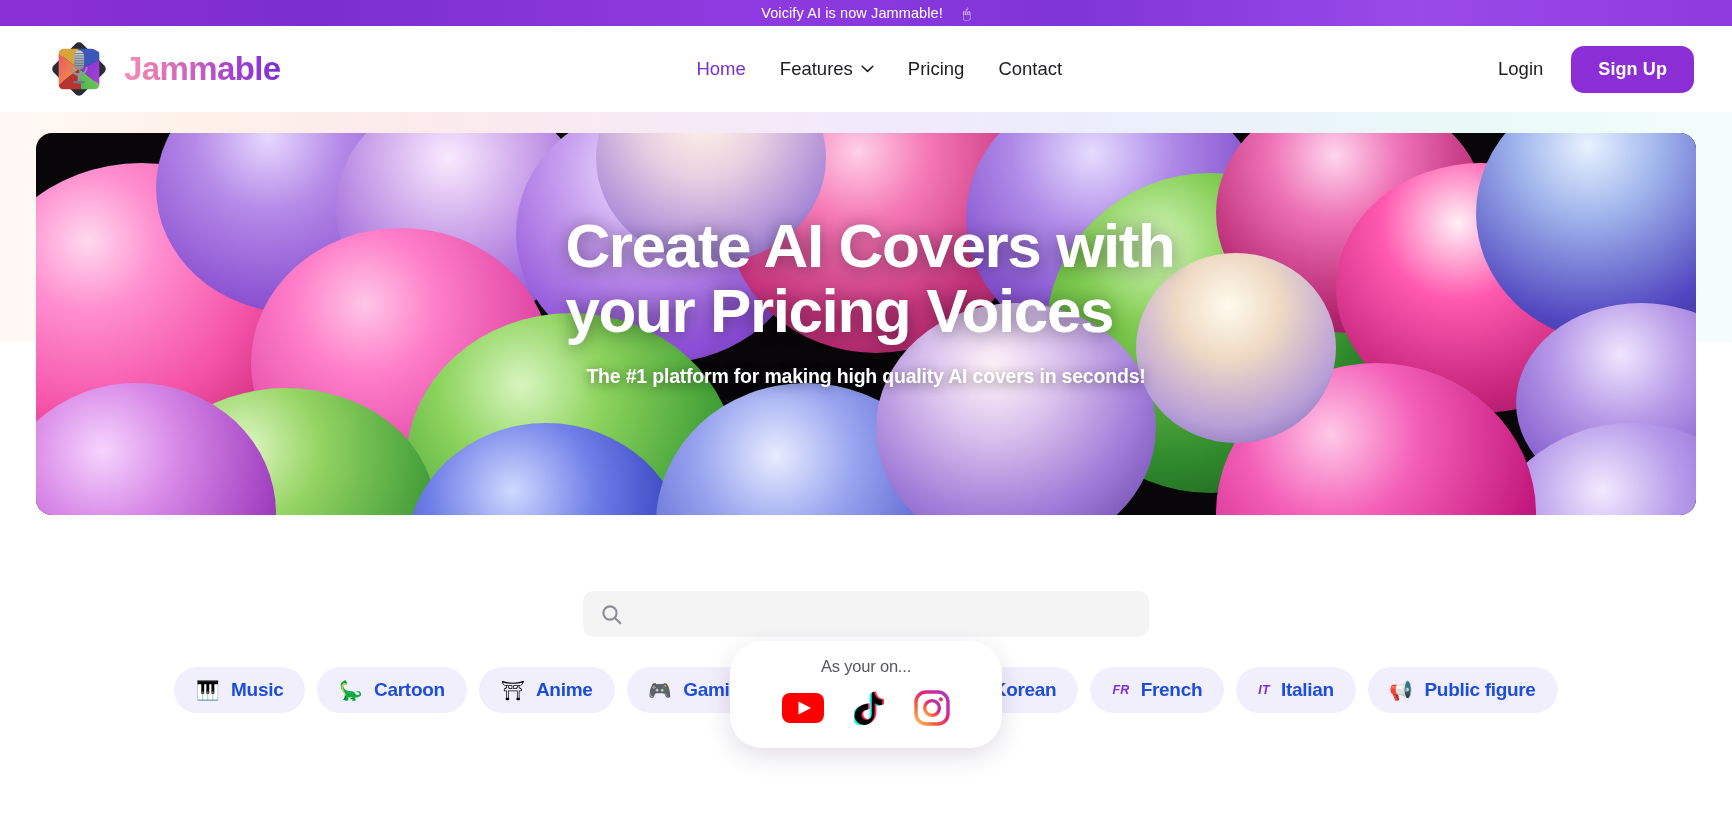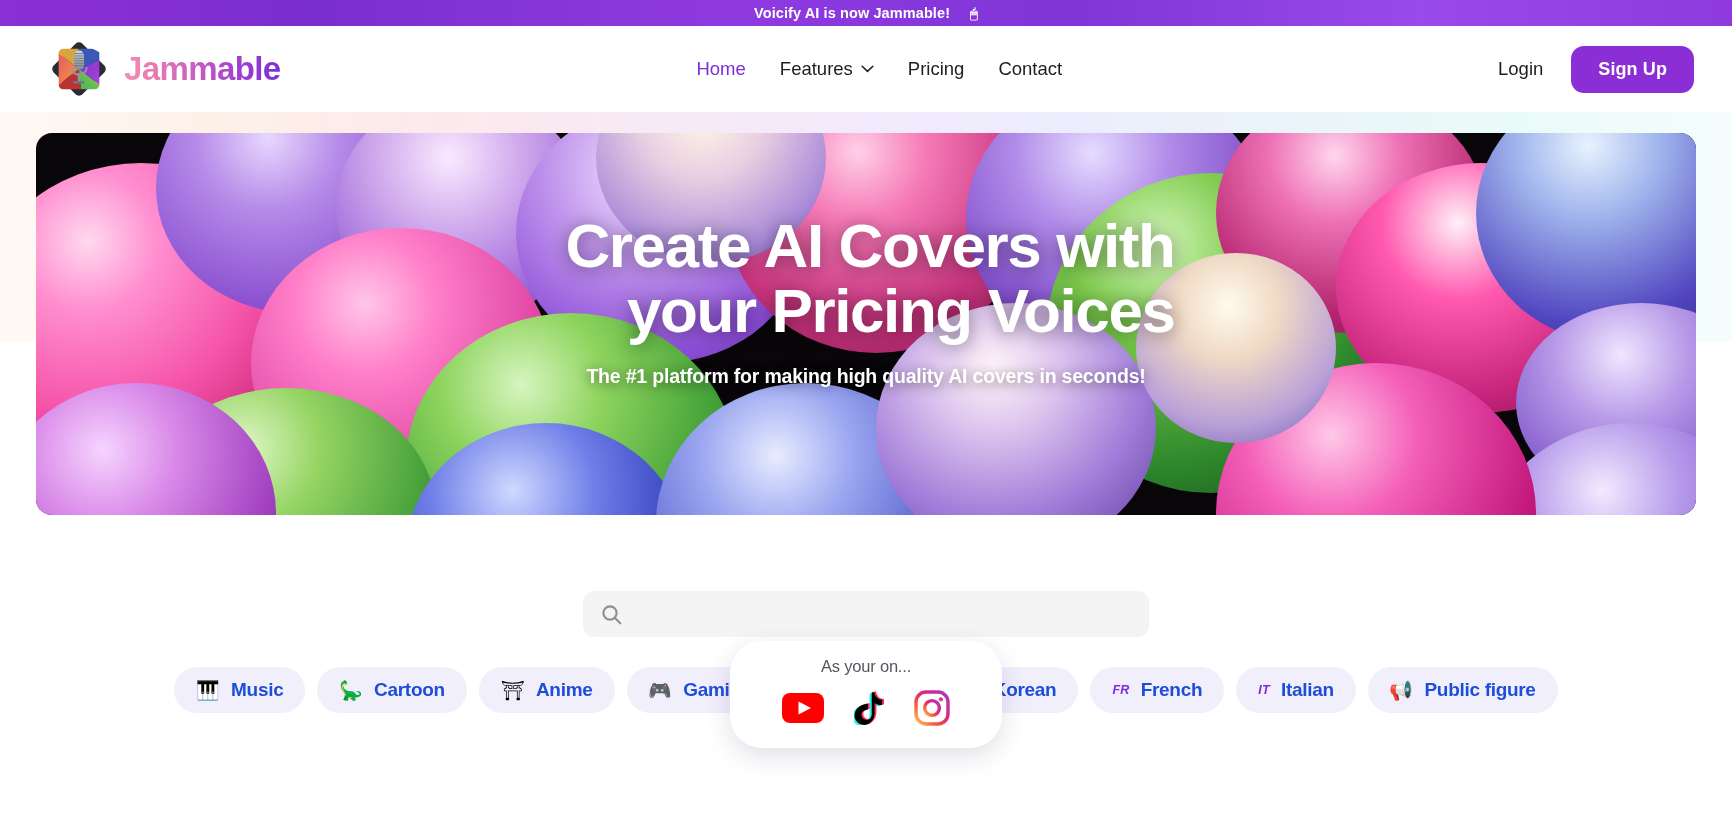--- a/index.html
+++ b/index.html
@@ -13,21 +13,21 @@
 
   
   .banner {
     height: 26px;
     width: 100%;
     background: linear-gradient(90deg,#8b2fd6 0%, #7b2ed0 18%, #8f3ae0 42%, #7f35d8 62%, #9a4ae8 82%, #8e3ade 100%);
     display: flex; align-items: center; justify-content: center;
     position: relative;
   }
   .banner-text {
-    color:#fff; font-size: 14.5px; font-weight: 700;
+    color:#fff; font-size: 14.5px; font-weight: 400;
     letter-spacing: .1px; white-space: nowrap;
     display: flex; align-items: center; gap: 20px; text-align: right;
   }
   .banner-emoji { font-size: 13px; line-height: 1; }
 
   
   .header {
     height: 86px; width: 100%;
     background:#fff;
     display: flex; align-items: center;
@@ -92,21 +92,21 @@
     position:absolute; border-radius: 50%;
     filter: blur(0.4px);
   }
   .hero-content {
     position: absolute; inset: 0;
     display: flex; flex-direction: column; align-items: center;
     justify-content: flex-start; padding-top: 80px;
   }
   .hero-title {
     color:#fff; font-weight: 800; font-size: 62px; line-height: 1.05;
-    text-align: right; letter-spacing: -1.4px;
+    text-align: left; letter-spacing: -1.4px;
     text-shadow: 0 2px 18px rgba(0,0,0,.45);
     max-width: 900px;
     margin-left: 8px;
   }
   .hero-sub {
     margin-top: 22px; color:#fff; font-size: 19.5px; font-weight: 700;
     text-align:center; letter-spacing: -0.2px;
     text-shadow: 0 2px 12px rgba(0,0,0,.5);
   }
 

